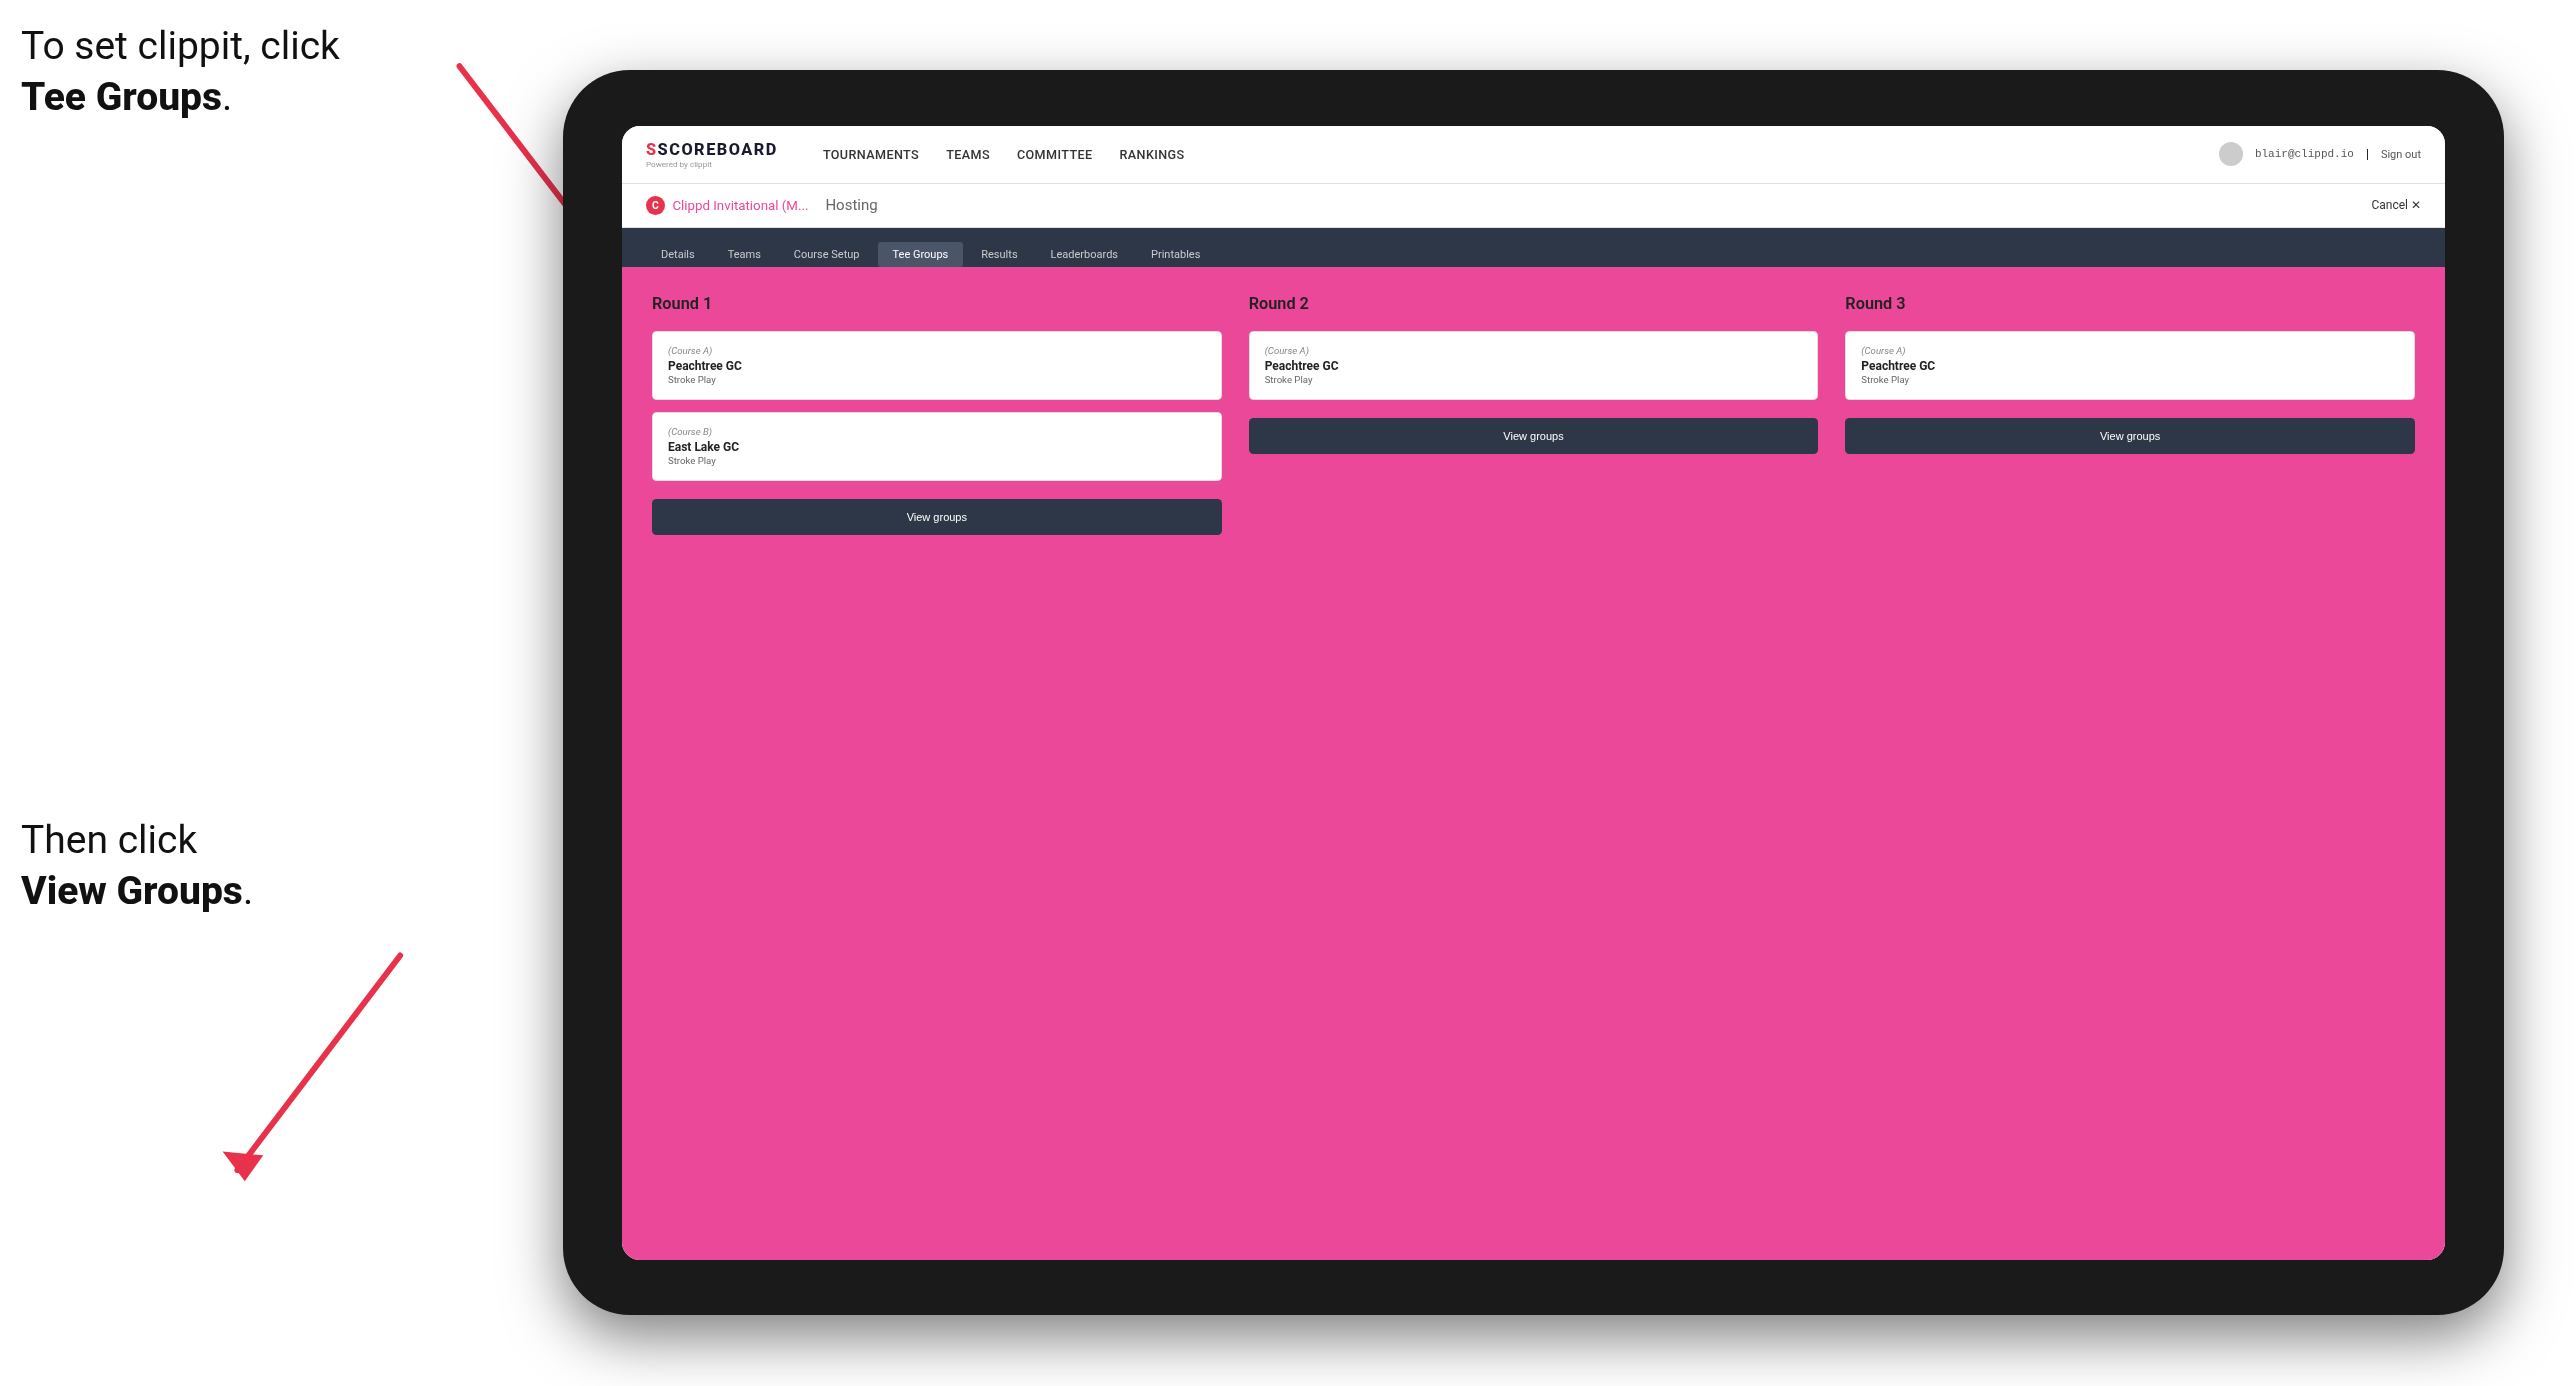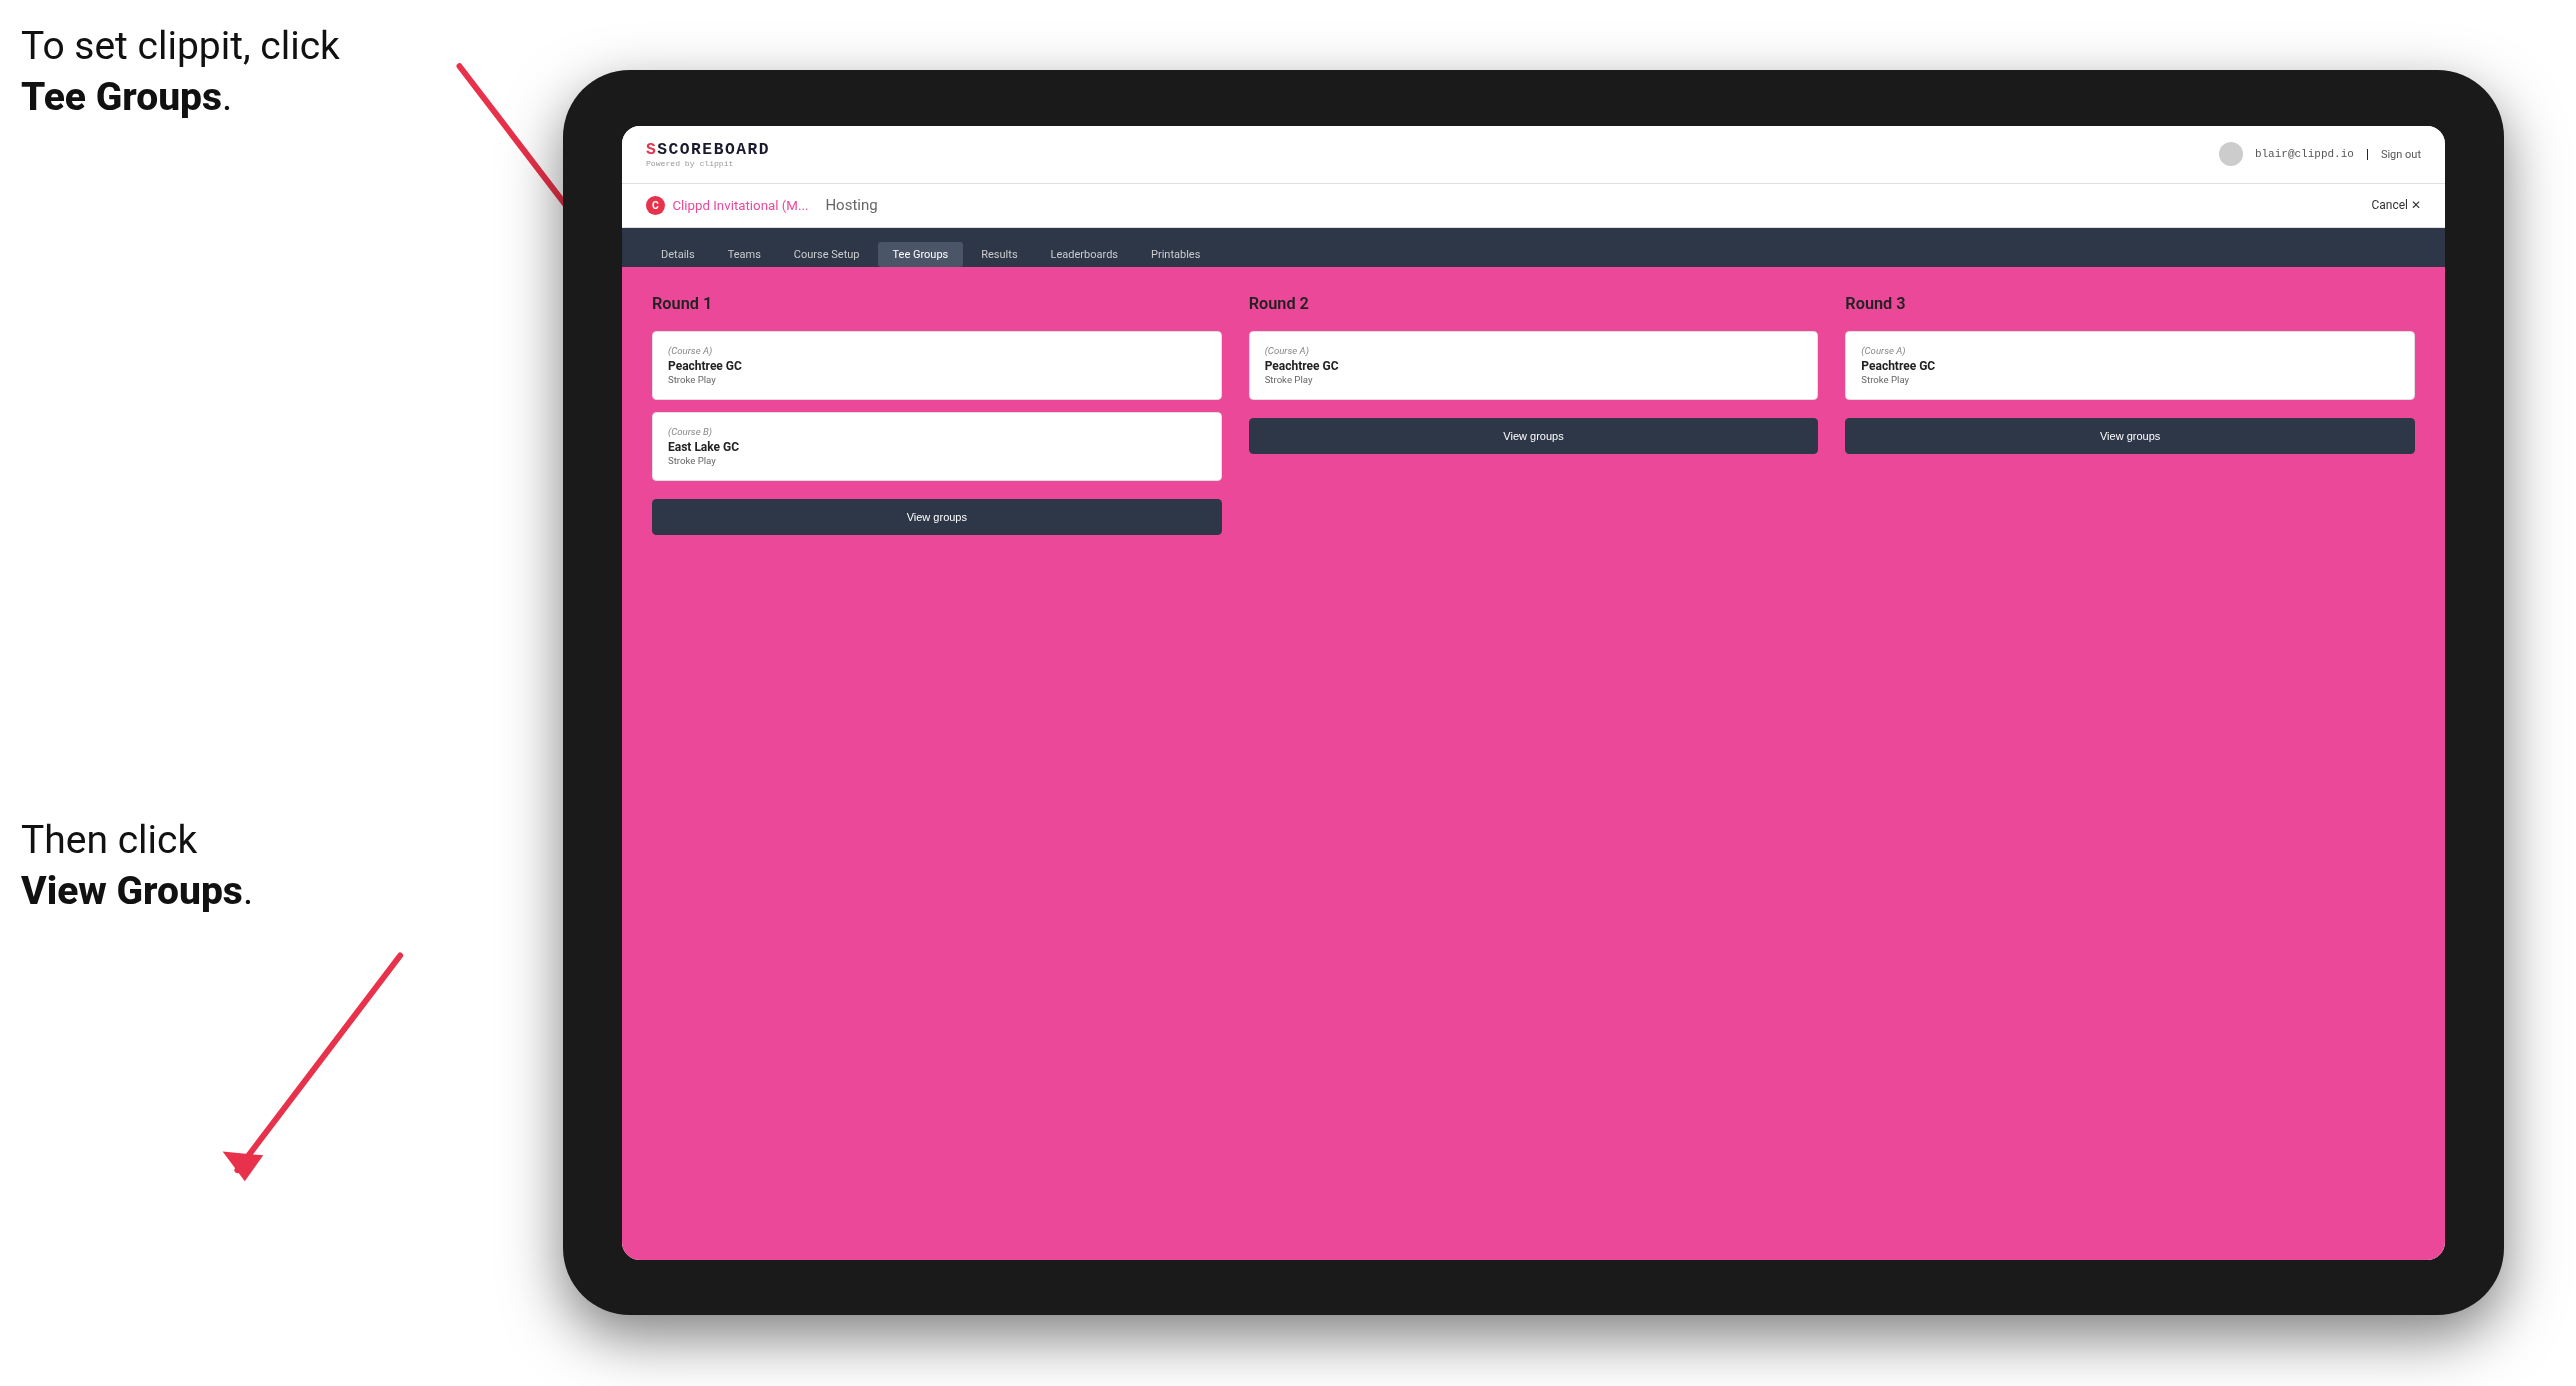--- a/index.html
+++ b/index.html
@@ -71,21 +71,20 @@
       display: flex;
       align-items: center;
       padding: 0 24px;
       gap: 30px;
     }
 
     .logo-area {
       display: flex;
       flex-direction: column;
       margin-right: 15px;
-      font-family: Liberation Mono, monospace;
     }
 
     .logo-scoreboard {
       font-size: 16.3px;
       font-weight: 800;
       letter-spacing: 1.5px;
       color: #1a1a2e;
       text-transform: uppercase;
     }
 
@@ -300,20 +299,26 @@
   <div class="tablet-screen">
 
     <div class="top-nav">
       <div class="logo-area">
         <div class="logo-scoreboard">
           <span style="color:#e8314a;">S</span><span>SCOREBOARD</span>
         </div>
         <div class="logo-powered">
           <span>Powered by clippit</span>
         </div>
+      </div>
+      <div class="nav-links">
+        <span class="nav-link">TOURNAMENTS</span>
+        <span class="nav-link">TEAMS</span>
+        <span class="nav-link">COMMITTEE</span>
+        <span class="nav-link">RANKINGS</span>
       </div>
       <div class="nav-right">
         <div class="user-avatar"></div>
         <span class="user-email">blair@clippd.io</span>
         <span>|</span>
         <span class="sign-out">Sign out</span>
       </div>
     </div>
 
     <div class="sub-header">

